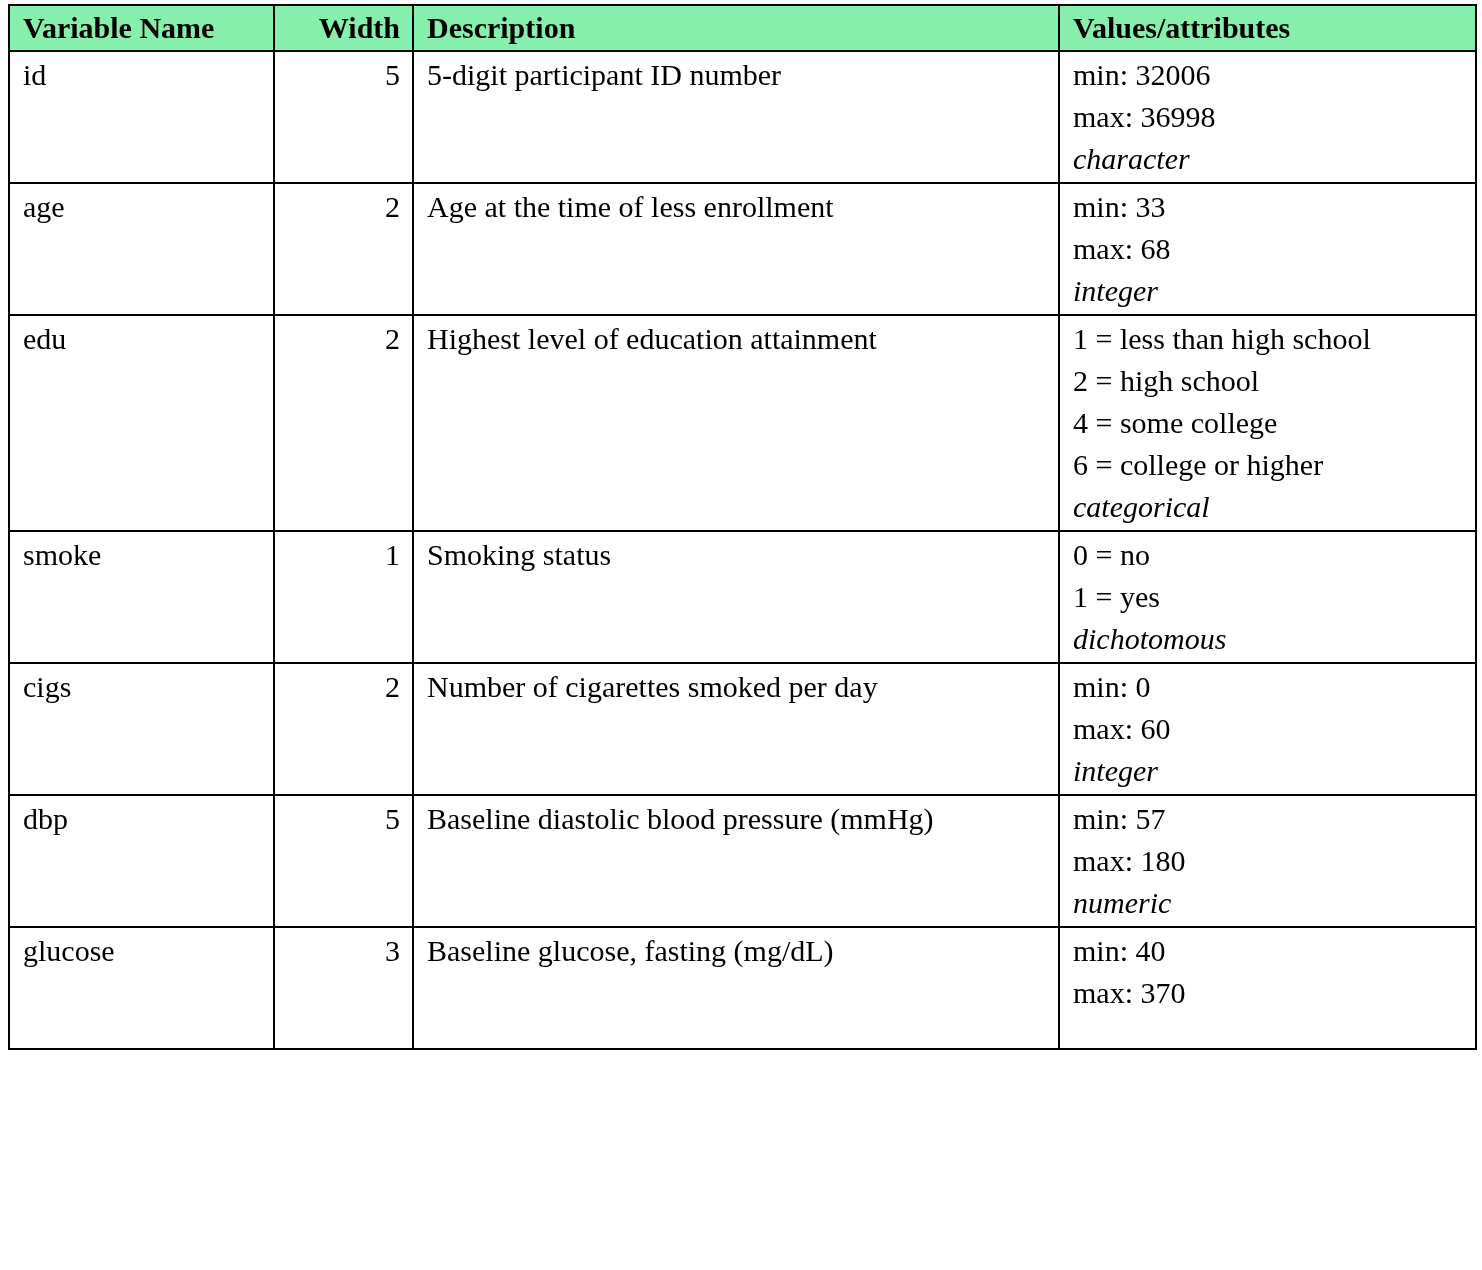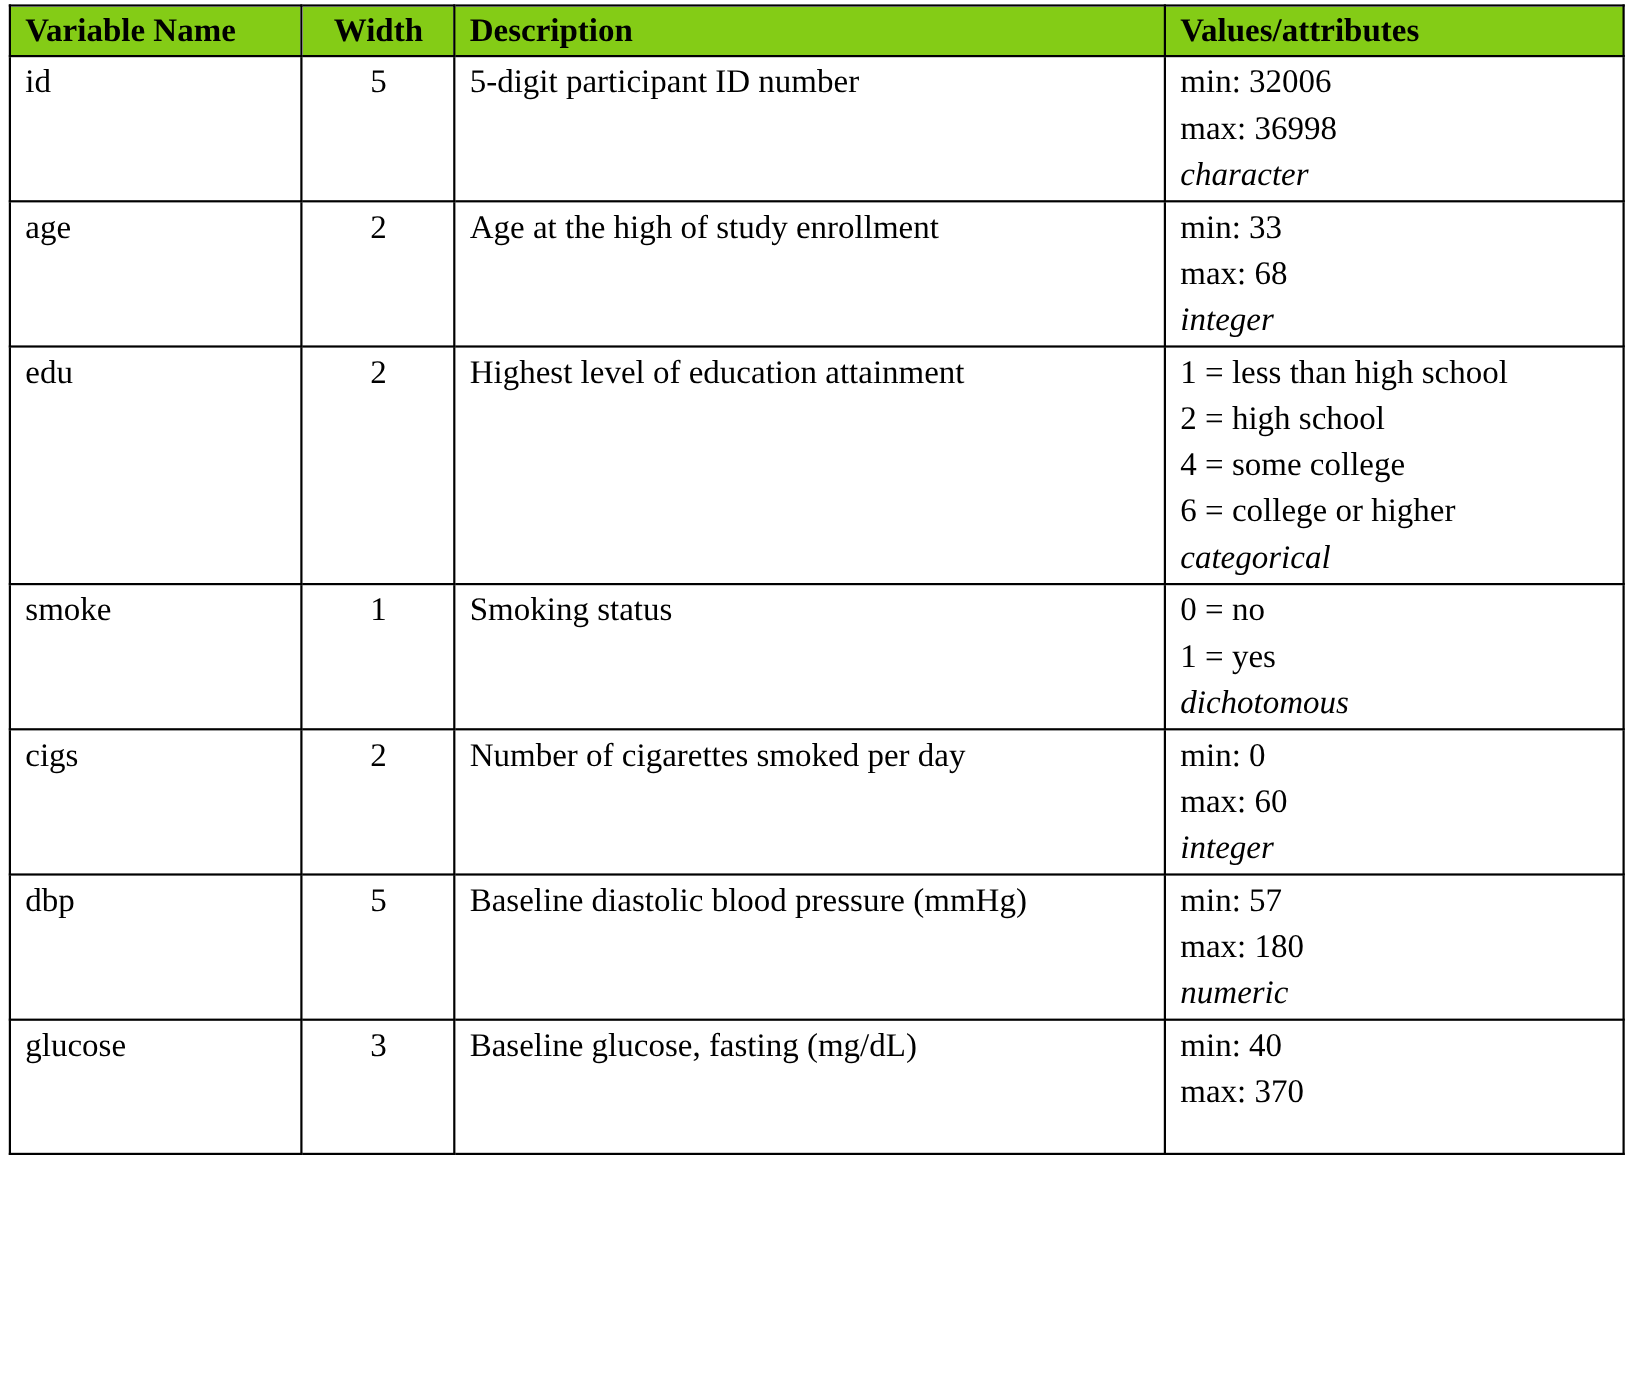--- a/index.html
+++ b/index.html
@@ -31,28 +31,28 @@
   col.c-vals  { width: 417px; }
   th, td {
     border: 2px solid #000000;
     vertical-align: top;
     padding: 2px 12px 2px 13px;
     font-size: 30px;
     line-height: 42px;
     overflow: hidden;
   }
   th {
-    background: #84cc16;
+    background: #86efac;
     font-weight: bold;
     text-align: left;
     height: 40px;
     padding-top: 1px;
     padding-bottom: 1px;
   }
-  th.center, td.center { text-align: center; }
+  th.center, td.center { text-align: right; }
   .val-line { white-space: pre-wrap; }
   .type-line { font-style: italic; }
 </style>
 </head>
 <body>
 
 <div class="page">
   <table class="codebook">
     <colgroup>
       <col class="c-name">
@@ -75,21 +75,21 @@
       <td>
         <div class="val-line">min: 32006</div>
         <div class="val-line">max: 36998</div>
         <div class="type-line">character</div>
       </td>
     </tr>
 
     <tr style="height:127px">
       <td>age</td>
       <td class="center">2</td>
-      <td>Age at the high of study enrollment</td>
+      <td>Age at the time of less enrollment</td>
       <td>
         <div class="val-line">min: 33</div>
         <div class="val-line">max: 68</div>
         <div class="type-line">integer</div>
       </td>
     </tr>
 
     <tr style="height:210px">
       <td>edu</td>
       <td class="center">2</td>

